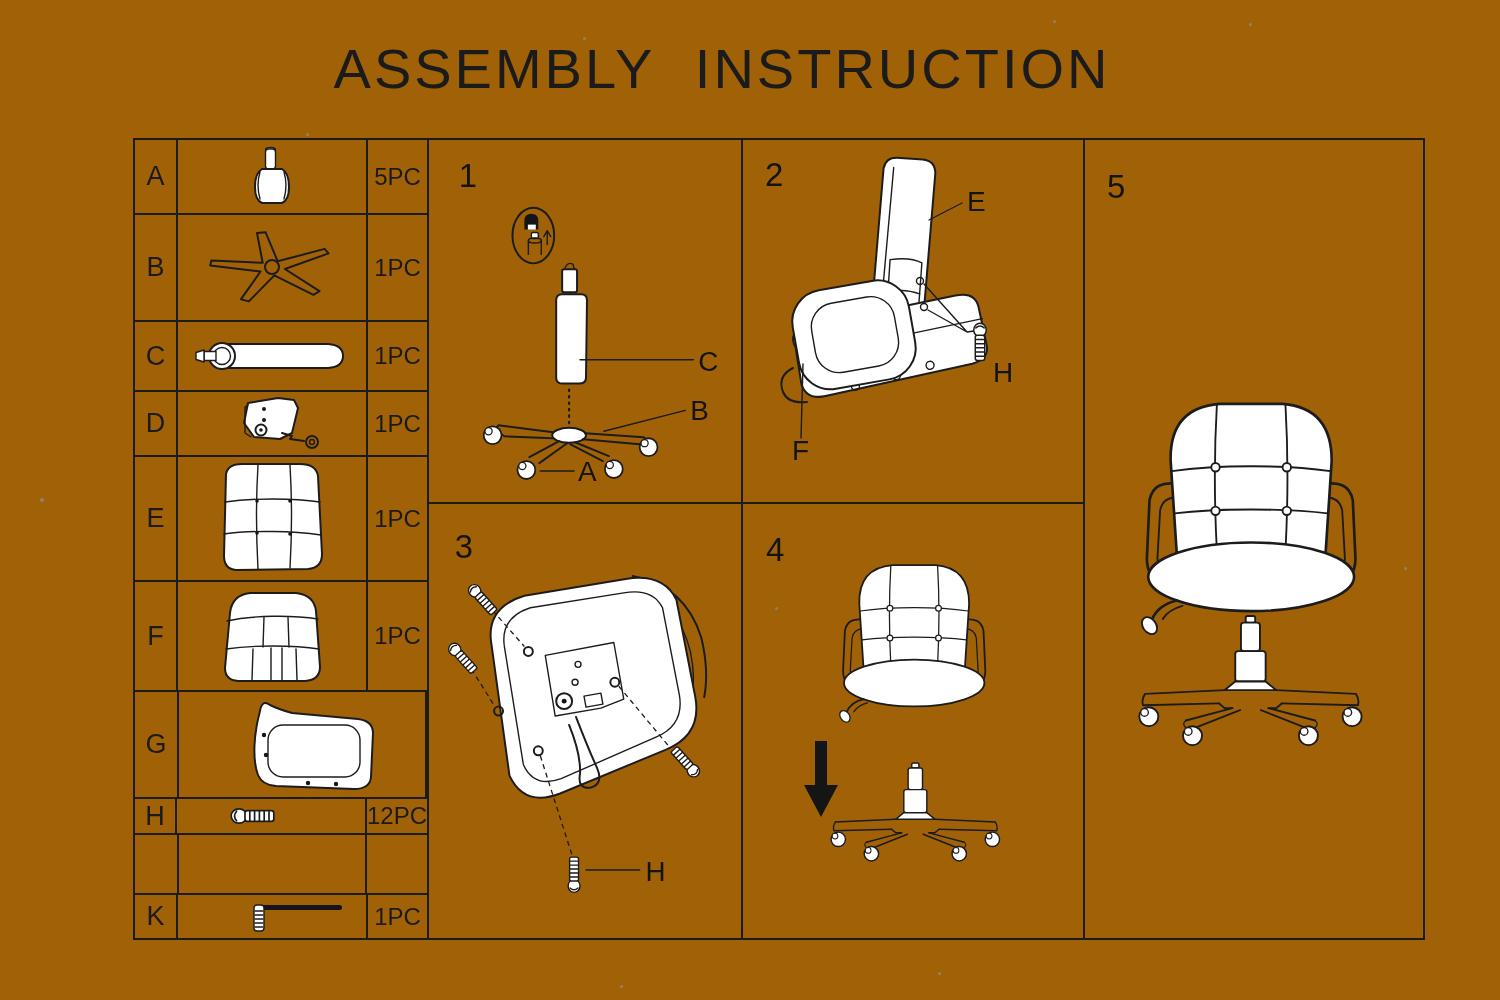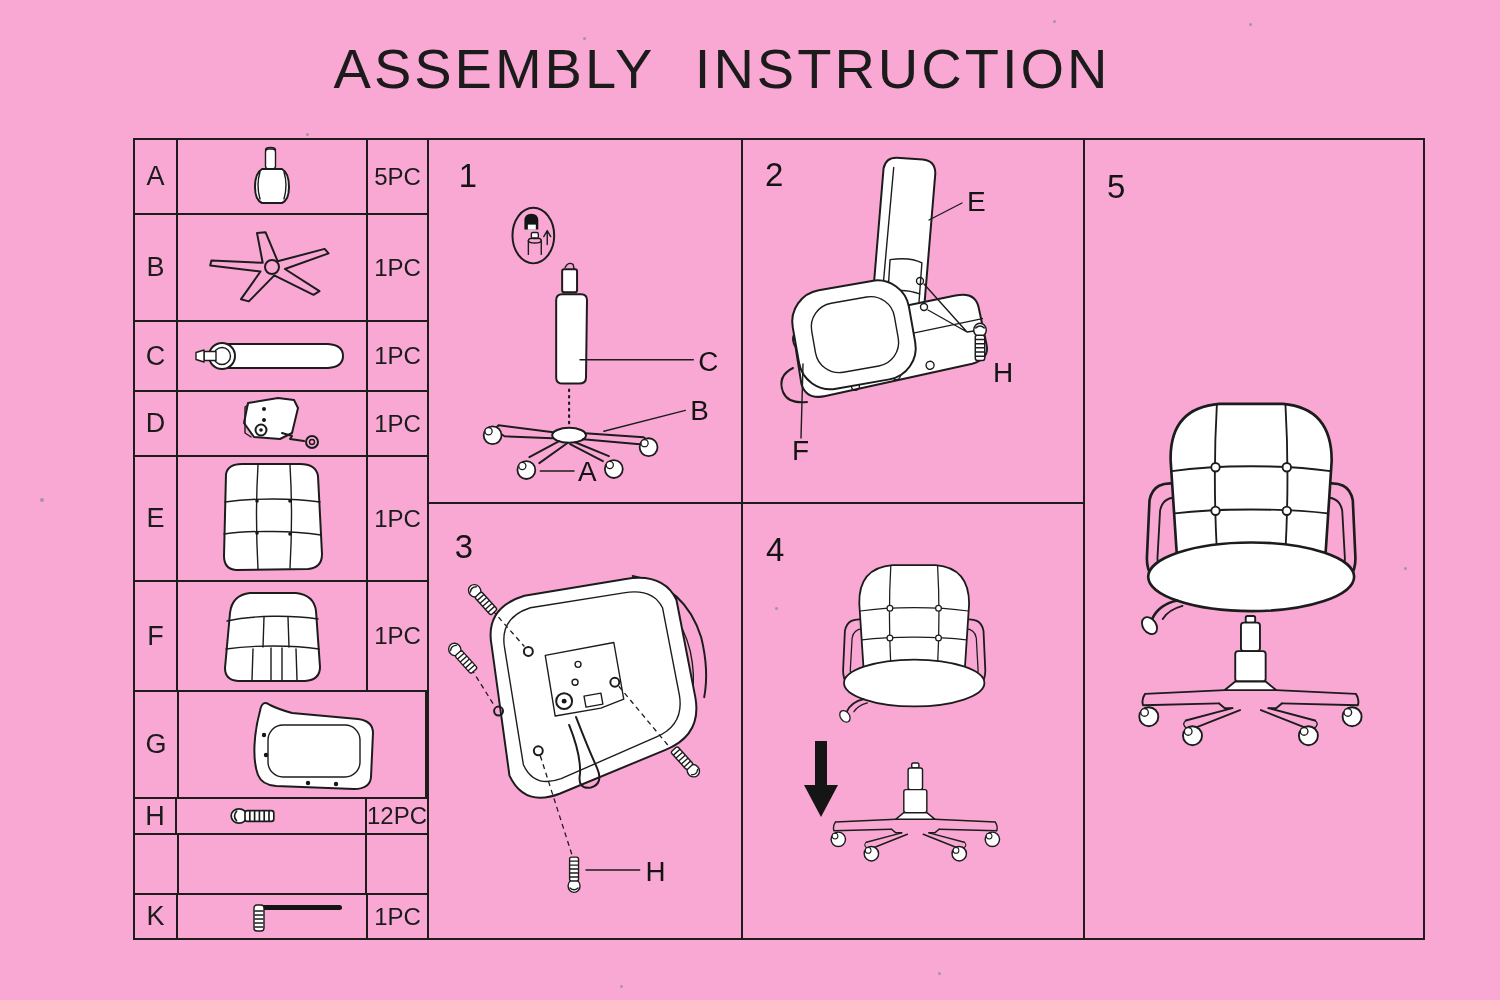--- a/index.html
+++ b/index.html
@@ -1,16 +1,16 @@
 <!DOCTYPE html>
 <html><head>
 <meta charset="utf-8">
 <style>
   html,body{margin:0;padding:0;background:#e8e8e8;}
-  .sheet{position:relative;width:1500px;height:1000px;background:#f9a8d4;overflow:hidden;
+  .sheet{position:relative;width:1500px;height:1000px;background:#a16207;overflow:hidden;
          font-family:"Liberation Sans",sans-serif;color:#161616;}
   .title{position:absolute;top:36px;left:722px;transform:translateX(-50%);
          font-size:56px;letter-spacing:3px;word-spacing:22px;white-space:nowrap;
          color:#1b1b1b;font-weight:normal;}
   .board{position:absolute;left:133px;top:138px;width:1292px;height:802px;
          border:2px solid #1c1c1c;box-sizing:border-box;}
   
   .parts{position:absolute;left:0;top:0;width:294px;height:798px;
          border-right:2px solid #1c1c1c;box-sizing:border-box;display:flex;flex-direction:column;}
   .prow{display:flex;border-bottom:2px solid #1c1c1c;box-sizing:border-box;}

